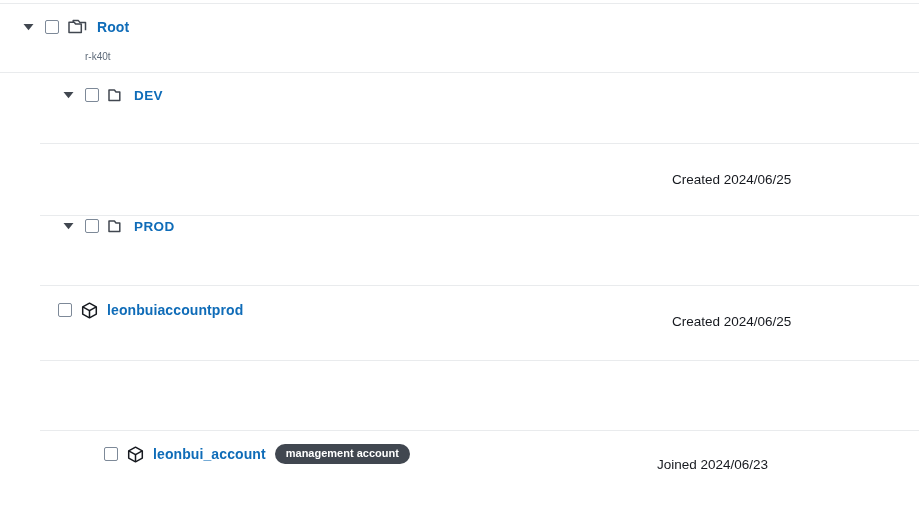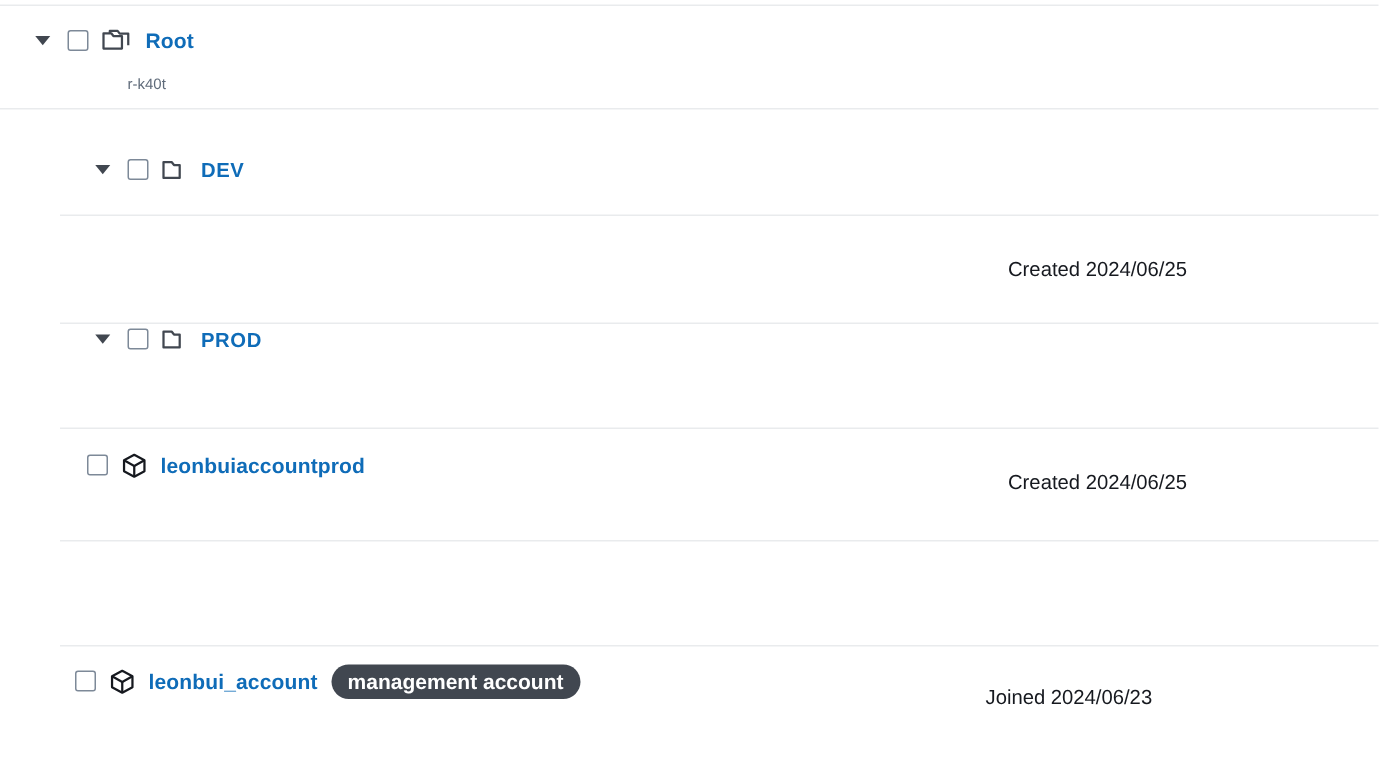--- a/index.html
+++ b/index.html
@@ -85,21 +85,21 @@
   .subid {
     position: absolute;
     font-size: 10px;
     color: #5f6b7a;
     white-space: nowrap;
   }
   .badge {
     display: inline-block;
     background: #414750;
     color: #ffffff;
-    font-size: 14px;
+    font-size: 11px;
     font-weight: bold;
     padding: 4px 11px 5px;
     border-radius: 14px;
     white-space: nowrap;
     line-height: 1;
   }
   .meta {
     position: absolute;
     font-size: 13.5px;
     color: #16191f;
@@ -128,21 +128,21 @@
         </svg>
       </span>
       <span class="label">Root</span>
     </div>
   </div>
 
   <div class="subid" style="top:51px; left:85px;">r-k40t</div>
 
   <div class="rule" style="top:72px;"></div>
 
-  <div class="row" style="top:104px; height:18px;">
+  <div class="row" style="top:86px; height:18px;">
     <div class="cell-left" style="margin-left:60px; gap:9px;">
       <span class="caret">
         <svg width="11" height="8" viewBox="0 0 11 8" aria-hidden="true">
           <path d="M0.5 1 L10.5 1 L5.5 7.2 Z" fill="#414750"></path>
         </svg>
       </span>
       <span class="cbox"></span>
       <span class="icon">
         <svg width="17" height="15" viewBox="0 0 17 15" aria-hidden="true">
           <path d="M1 2 H6.4 L8 4 H11.8 V12.6 H1 Z" fill="none" stroke="#414750" stroke-width="1.5" stroke-linejoin="round"></path>
@@ -189,21 +189,21 @@
       </span>
       <span class="label">leonbuiaccountprod</span>
     </div>
   </div>
   <div class="meta" style="top:314px; left:672px;">Created 2024/06/25</div>
 
   <div class="rule indent" style="top:360px;"></div>
   <div class="rule indent" style="top:430px;"></div>
 
   <div class="row" style="top:444px; height:20px;">
-    <div class="cell-left" style="margin-left:50px; gap:9px;">
+    <div class="cell-left" style="margin-left:104px; gap:9px;">
       <span class="cbox"></span>
       <span class="icon">
         <svg width="17" height="17" viewBox="0 0 17 17" aria-hidden="true">
           <path d="M8.5 1.2 L15.3 4.9 V12.1 L8.5 15.8 L1.7 12.1 V4.9 Z" fill="none" stroke="#16191f" stroke-width="1.5" stroke-linejoin="round"></path>
           <path d="M1.7 4.9 L8.5 8.6 L15.3 4.9" fill="none" stroke="#16191f" stroke-width="1.5" stroke-linejoin="round"></path>
           <path d="M8.5 8.6 V15.8" fill="none" stroke="#16191f" stroke-width="1.5"></path>
         </svg>
       </span>
       <span class="label">leonbui_account</span>
       <span class="badge">management account</span>

